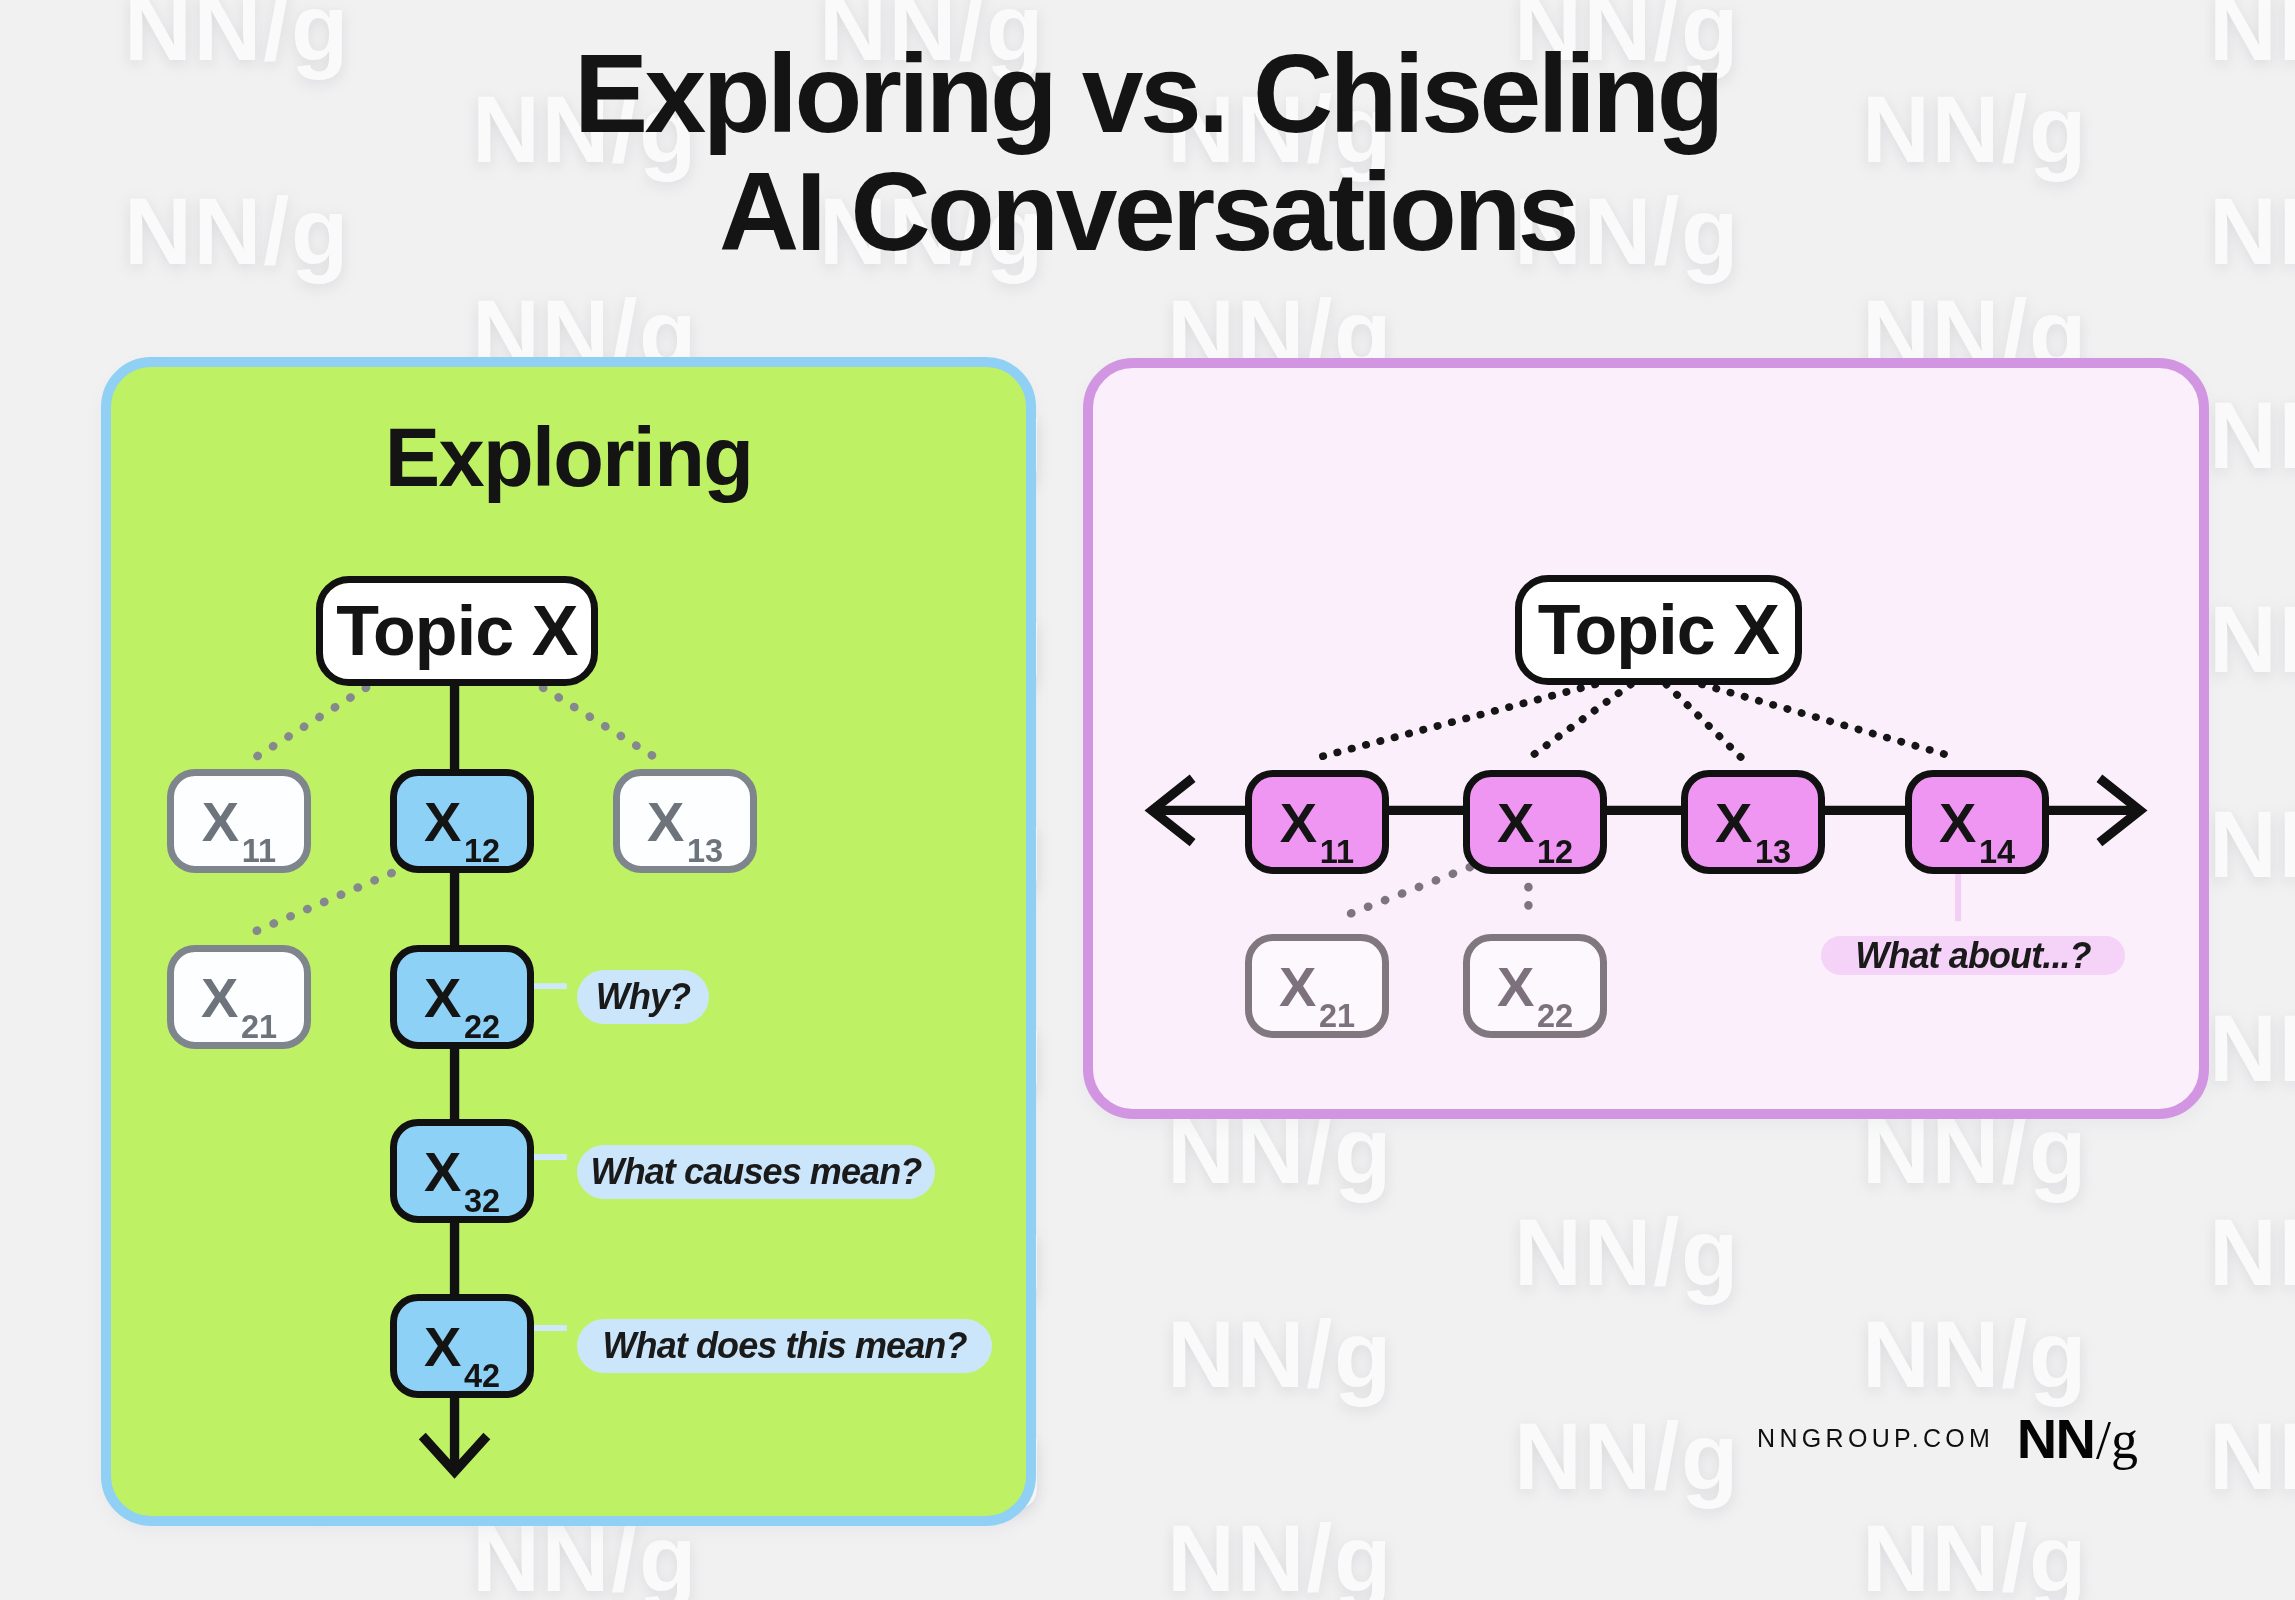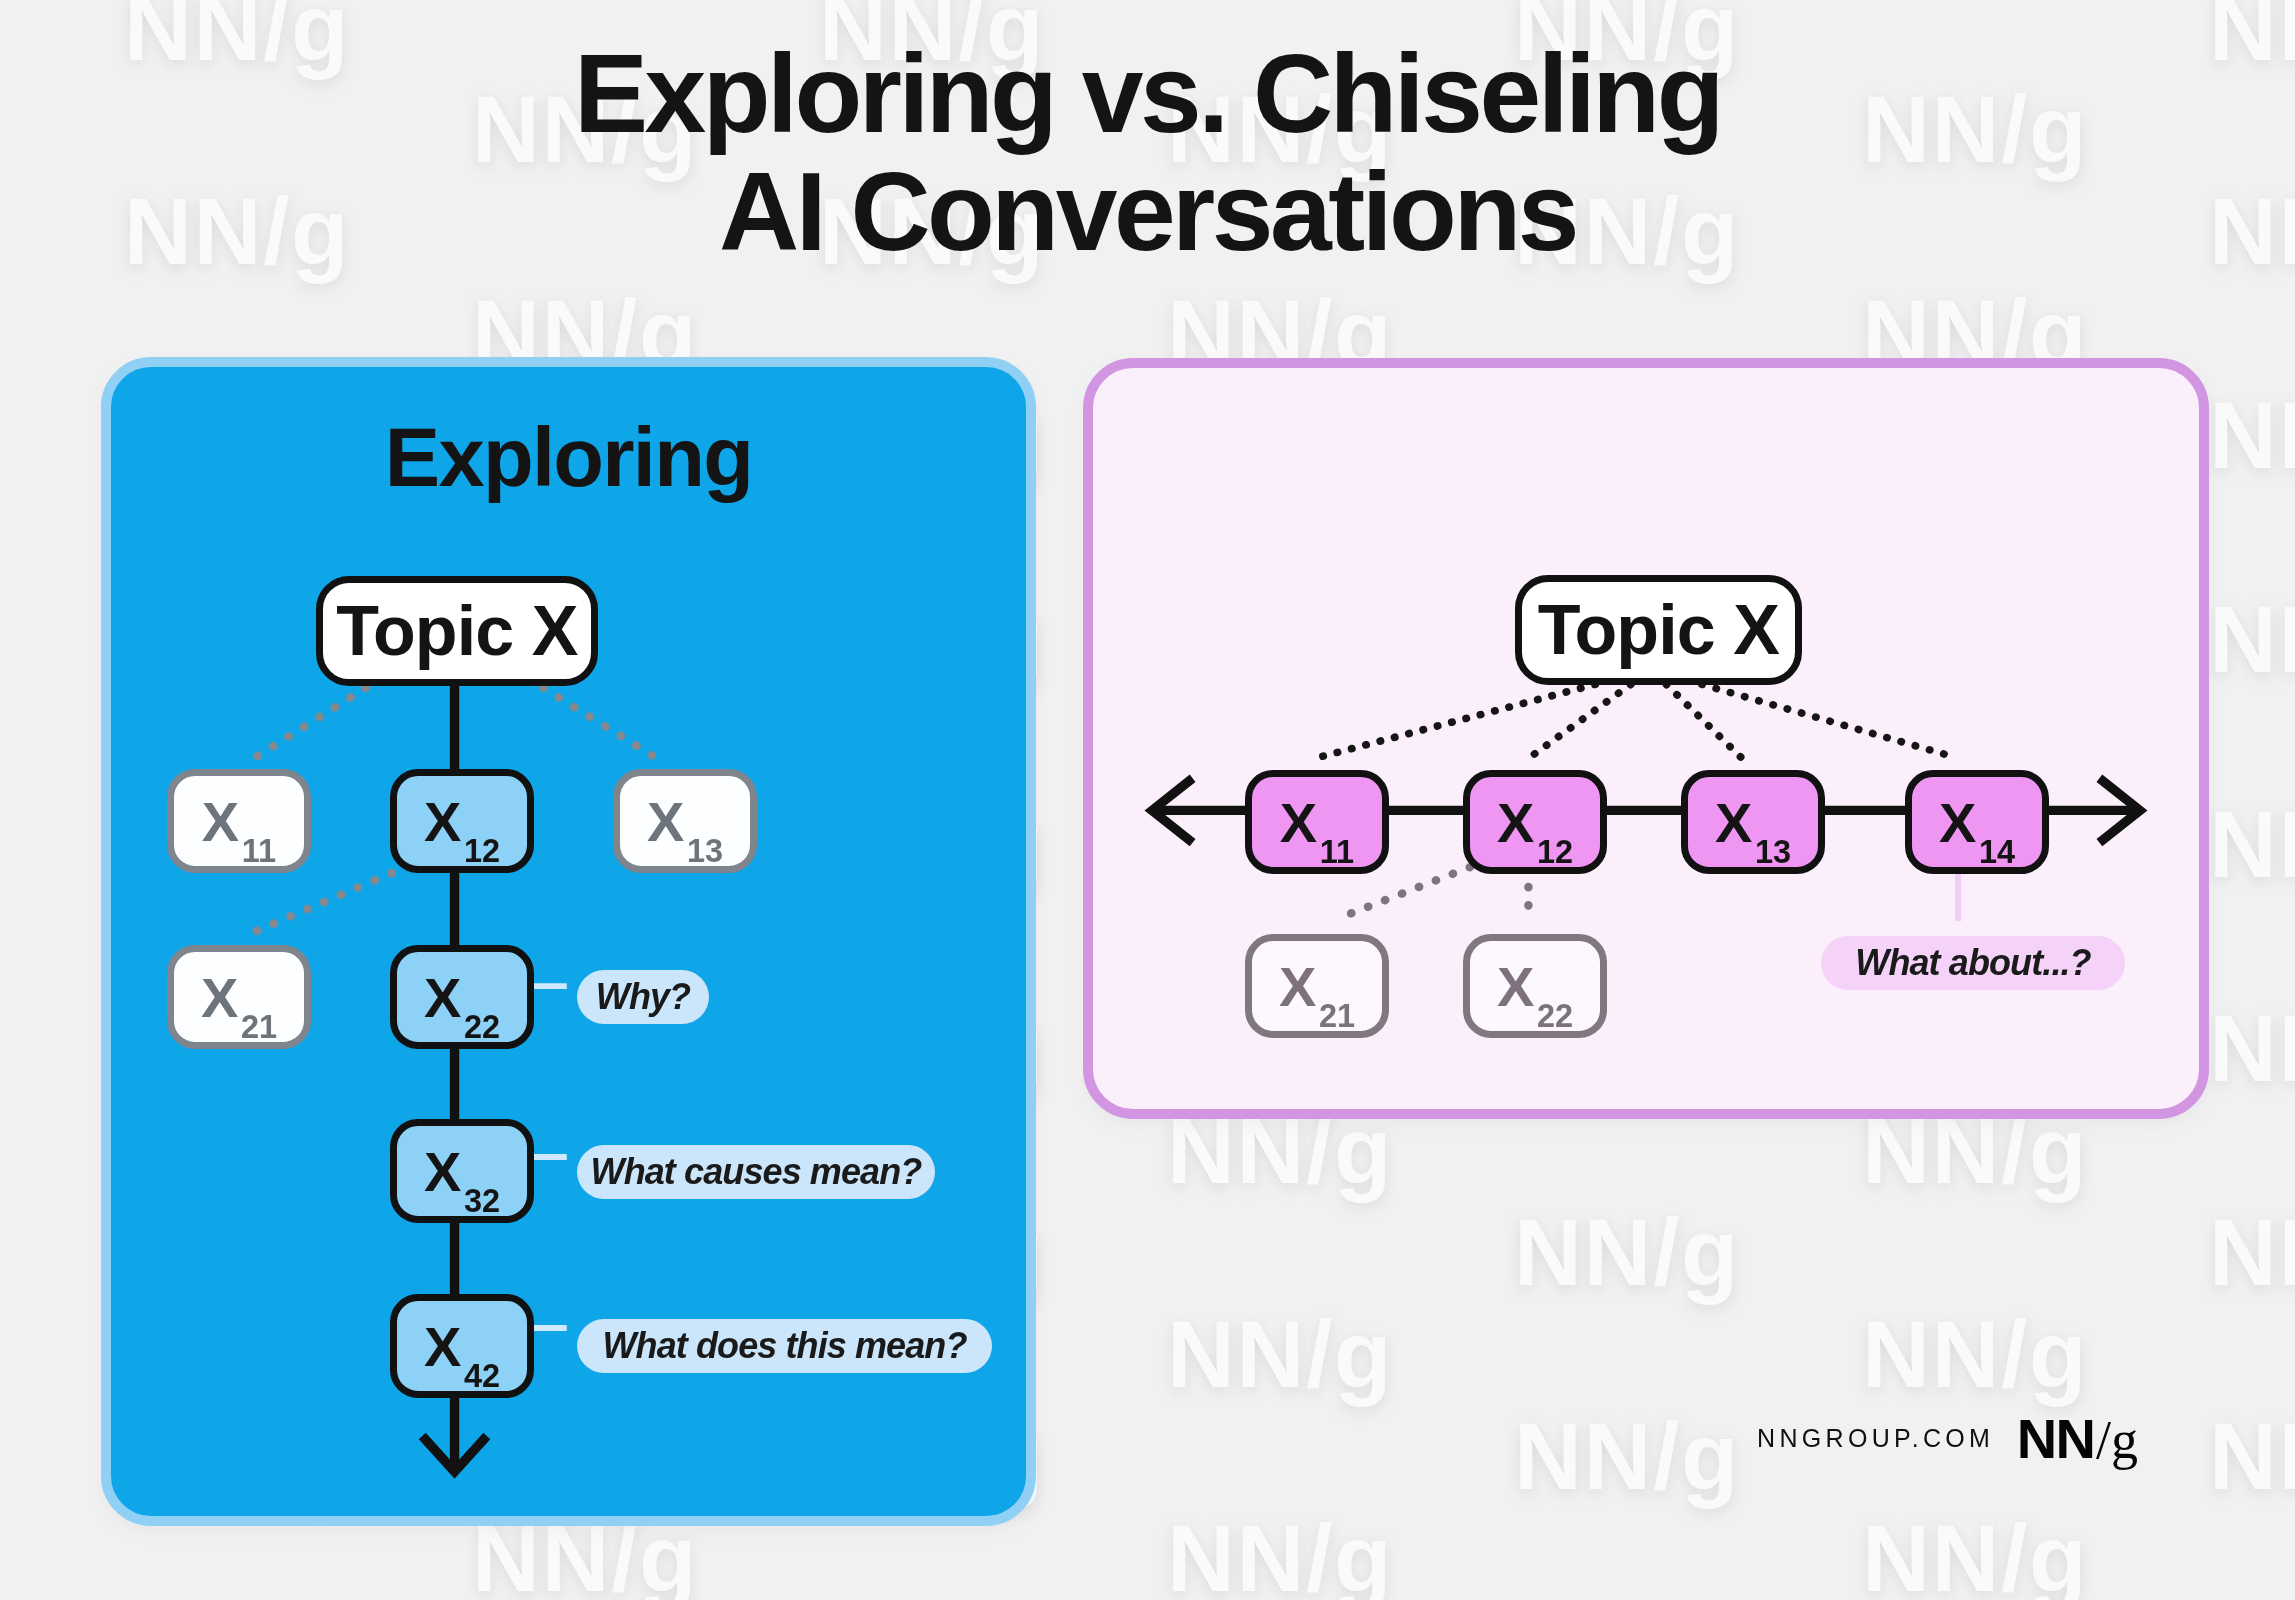--- a/index.html
+++ b/index.html
@@ -16,21 +16,21 @@
   }
   
   .title{
     position:absolute;top:36px;left:0;width:100%;text-align:center;z-index:1;
     font-weight:800;font-size:111px;line-height:1.06;letter-spacing:-3.5px;color:#141414;
   }
   
   .panel{position:absolute;z-index:2;border-radius:50px;box-shadow:0 7px 15.6px rgba(120,130,140,0.07);}
   .panel-exploring{
     left:101px;top:357px;width:935px;height:1169px;
-    background:#0ea5e9;border:10.4px solid #8fd0f4;box-sizing:border-box;
+    background:#bef264;border:10.4px solid #8fd0f4;box-sizing:border-box;
   }
   .panel-chiseling{
     left:1083px;top:358px;width:1126px;height:761px;
     background:#fbeffc;border:10.4px solid #d295e2;box-sizing:border-box;
   }
   .panel h2{
     position:absolute;top:43px;left:0;width:100%;margin:0;text-align:center;
     font-size:83px;font-weight:800;letter-spacing:-1.7px;color:#141414;z-index:1;
   }
   .links{position:absolute;left:0;top:0;width:100%;height:100%;z-index:0;}
@@ -238,21 +238,21 @@
 
     <div class="node small graypk" style="left:152px;top:566px;">
       <span class="nbase">X</span>
         <span class="nsub">21</span>
     </div>
     <div class="node small graypk" style="left:370px;top:566px;">
       <span class="nbase">X</span>
         <span class="nsub">22</span>
     </div>
 
-    <div class="pill pill-pink" style="left:728px;top:568px;width:304px;height:54px;">
+    <div class="pill pill-pink" style="left:728px;top:568px;width:304px;height:39px;">
       <span>What about...?</span>
     </div>
   </section>
 
   <div class="footer">
     <span class="site">NNGROUP.COM</span>
     <span class="logo">
       <span class="logo-nn">NN</span>
       <span class="logo-g">/g</span>
     </span>

